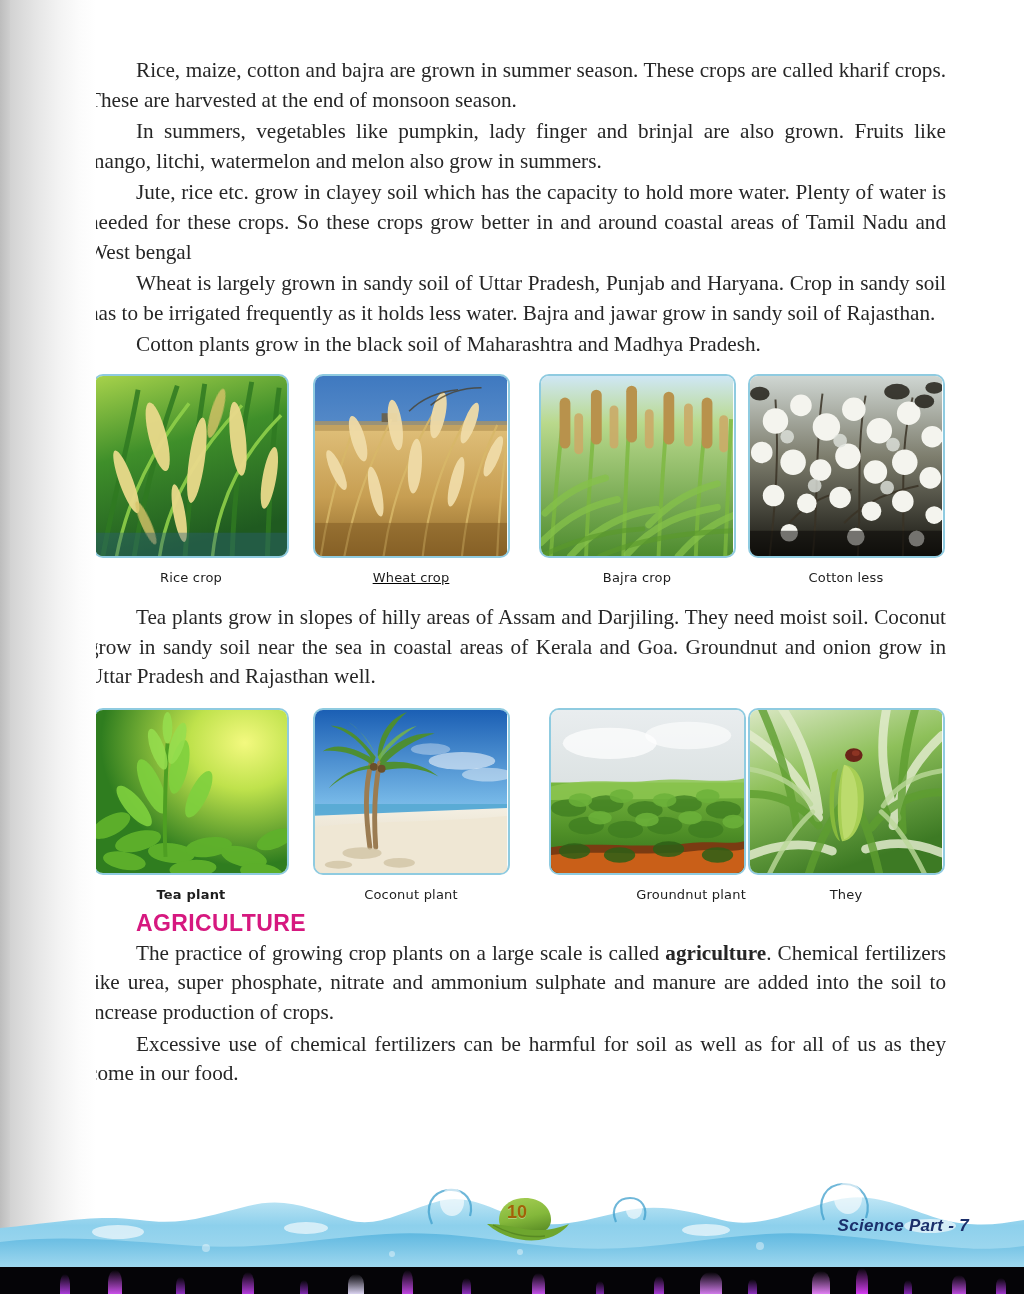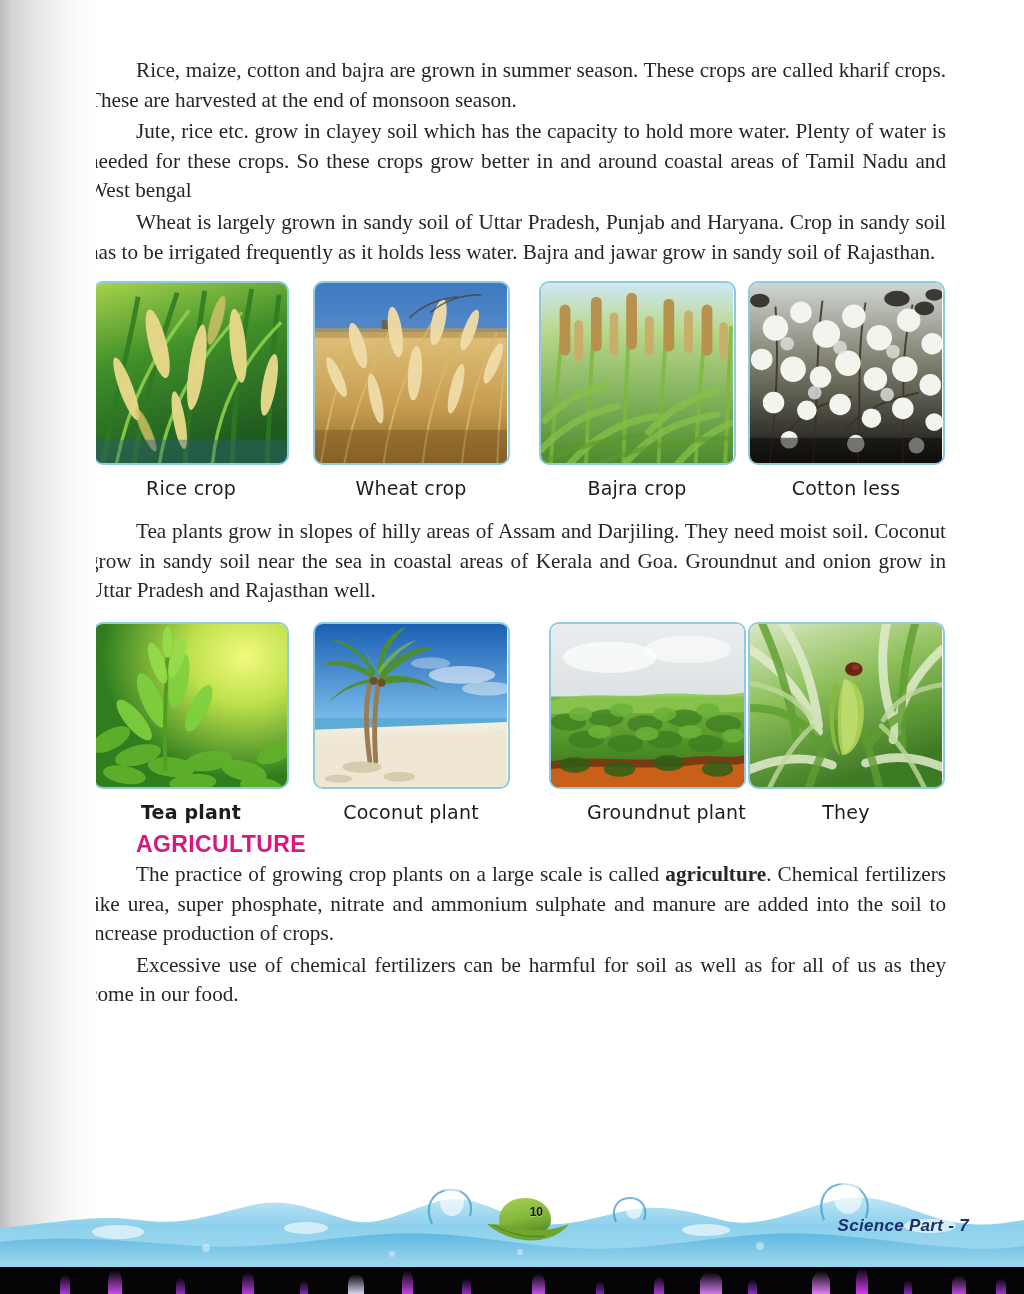--- a/index.html
+++ b/index.html
@@ -71,21 +71,21 @@
     border-radius:10px;
     overflow:hidden;
     background:#eef7fb;
     box-shadow:0 0 0 1px rgba(255,255,255,0.6) inset;
     position:relative;
   }
   .thumb .art { position:absolute; inset:0; }
   .cap {
     margin-top:12px;
     font-family:"DejaVu Sans", sans-serif;
-    font-size:19px;
+    font-size:13px;
     color:#1d1d1d;
     letter-spacing:0.2px;
     white-space:nowrap;
   }
 
   
   h2.section {
     margin:8px 0 2px 48px;
     font-family:"Liberation Sans", sans-serif;
     font-size:23px;
@@ -107,23 +107,23 @@
   }
   .glint { position:absolute; bottom:0; border-radius:50% 50% 0 0; }
 
   #pagenum-wrap {
     position:absolute; left:479px; bottom:52px; width:92px; height:46px;
   }
   #pagenum {
     position:absolute; left:28px; top:5px;
     width:36px; height:22px;
     font-family:"Liberation Sans", sans-serif;
-    font-size:12px; font-weight:bold;
-    color:#0f172a;
-    text-align:right; line-height:22px;
+    font-size:18px; font-weight:bold;
+    color:#a16207;
+    text-align:left; line-height:22px;
     z-index:2;
     text-shadow:0 1px 0 rgba(255,255,255,0.35);
   }
   #booktag {
     position:absolute; right:55px; bottom:58px;
     font-family:"Liberation Sans", sans-serif;
     font-size:17px; font-weight:bold; font-style:italic;
     color:#1b2f6b;
     letter-spacing:0.3px;
     white-space:nowrap;
@@ -131,22 +131,24 @@
   }
 </style>
 </head>
 <body>
 
 <div id="page">
 
   <div id="content">
 
     <p class="body">Rice, maize, cotton and bajra are grown in summer season. These crops are called kharif crops. These are harvested at the end of monsoon season.</p>
+    <p class="body">In summers, vegetables like pumpkin, lady finger and brinjal are also grown. Fruits like mango, litchi, watermelon and melon also grow in summers.</p>
     <p class="body">Jute, rice etc. grow in clayey soil which has the capacity to hold more water. Plenty of water is needed for these crops. So these crops grow better in and around coastal areas of Tamil Nadu and West bengal</p>
     <p class="body">Wheat is largely grown in sandy soil of Uttar Pradesh, Punjab and Haryana. Crop in sandy soil has to be irrigated frequently as it holds less water. Bajra and jawar grow in sandy soil of Rajasthan.</p>
+    <p class="body tight">Cotton plants grow in the black soil of Maharashtra and Madhya Pradesh.</p>
 
     <div class="fig-row" style="margin-top:14px; gap:0;">
 
       <div class="fig" style="width:206px;">
         <div class="thumb" style="width:196px; height:184px;">
           <svg class="art" viewBox="0 0 196 184" preserveAspectRatio="none">
             <defs>
               <linearGradient id="riceBg" x1="0" y1="0" x2="0.3" y2="1">
                 <stop offset="0%" stop-color="#a7d24b"></stop>
                 <stop offset="45%" stop-color="#3f8f2a"></stop>
@@ -177,21 +179,21 @@
             <g fill="#d8c46a" opacity="0.8">
               <ellipse cx="124" cy="38" rx="6" ry="26" transform="rotate(16 124 38)"></ellipse>
               <ellipse cx="52" cy="150" rx="5" ry="24" transform="rotate(-24 52 150)"></ellipse>
             </g>
             <rect y="160" width="196" height="24" fill="#2b5f7a" opacity="0.4"></rect>
           </svg>
         </div>
         <div class="cap">Rice crop</div>
       </div>
 
-      <div class="fig" style="width:234px;">
+      <div class="fig" style="width:234px;text-decoration:underline;">
         <div class="thumb" style="width:197px; height:184px;">
           <svg class="art" viewBox="0 0 197 184" preserveAspectRatio="none">
             <defs>
               <linearGradient id="wheatSky" x1="0" y1="0" x2="0" y2="1">
                 <stop offset="0%" stop-color="#3f79c0"></stop>
                 <stop offset="100%" stop-color="#8fb6dd"></stop>
               </linearGradient>
               <linearGradient id="wheatFld" x1="0" y1="0" x2="0" y2="1">
                 <stop offset="0%" stop-color="#e0c07a"></stop>
                 <stop offset="55%" stop-color="#c79e52"></stop>

